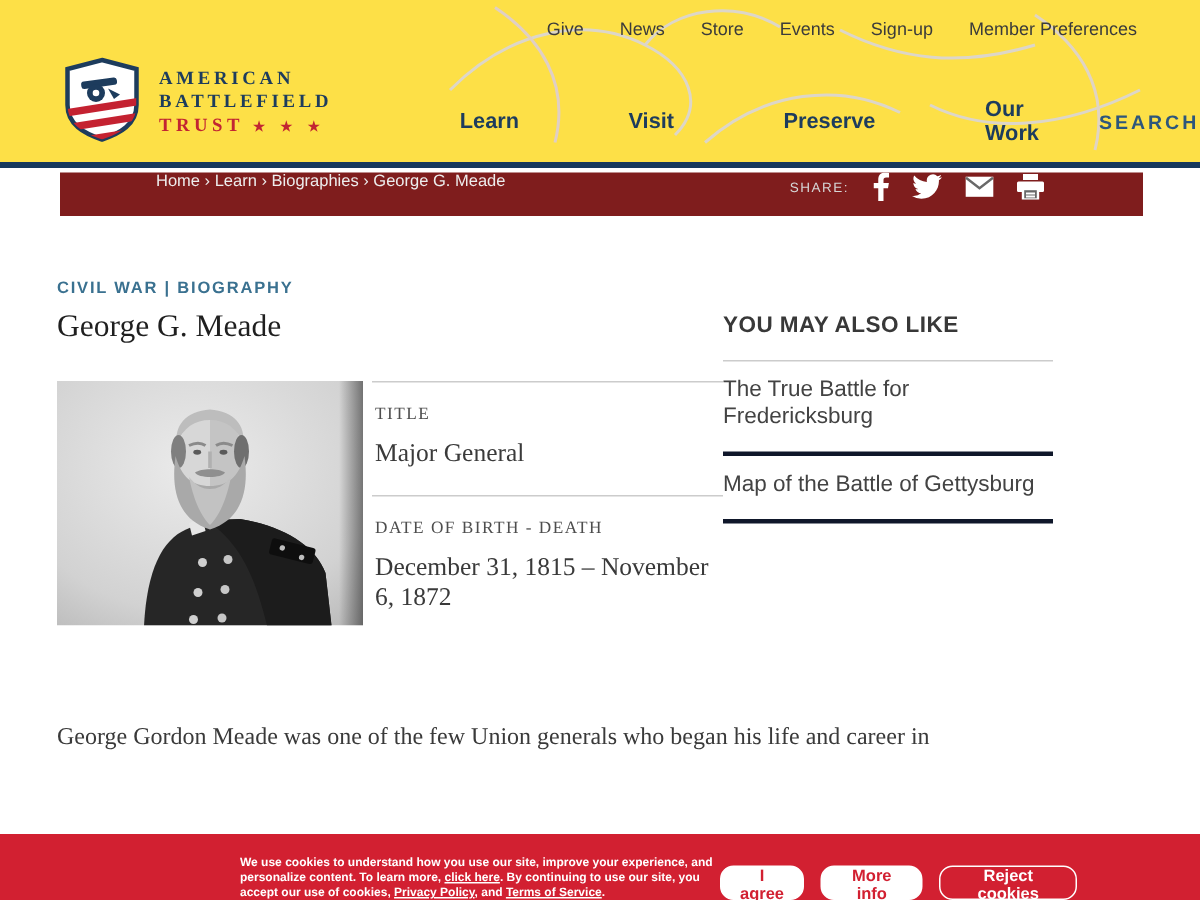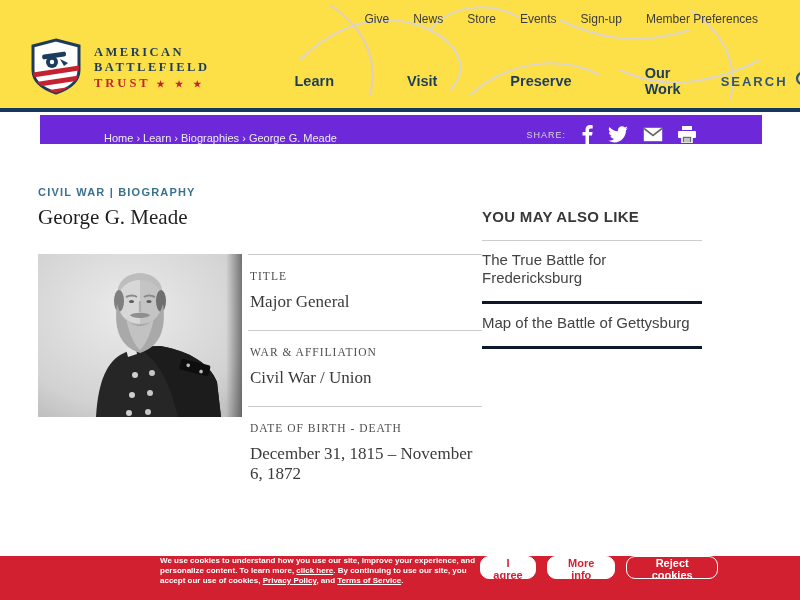--- a/index.html
+++ b/index.html
@@ -26,21 +26,21 @@
     position:relative;
     display:flex;
     justify-content:flex-end;
     gap:24px;
     padding:12px 42px 0 0;
     font-size:12px;
     color:#3b3b3b;
   }
   .header-main {
     position:absolute;
-    top:30px; left:30px; right:38px; height:76px;
+    top:30px; left:42px; right:38px; height:76px;
     display:flex;
     align-items:center;
   }
   .logo { display:flex; align-items:center; gap:12px; }
   .logo-text { font-family:"Liberation Serif", serif; font-weight:bold; line-height:1.25; }
   .logo-line { font-size:12.5px; letter-spacing:2.5px; color:#1d3c5d; }
   .logo-trust { font-size:12.5px; letter-spacing:3px; color:#c22532; }
   .logo-trust .stars { font-size:9px; letter-spacing:4px; }
 
   .nav { display:flex; align-items:center; gap:30px; margin-left:42px; margin-top:26px; }
@@ -63,23 +63,23 @@
     padding:12px 22px;
     margin-top:0;
     cursor:pointer;
     font-family:"Liberation Sans", sans-serif;
   }
 
   
   .crumbbar {
     margin:3px 38px 0 40px;
     height:29px;
-    background:#6d28d9;
+    background:#7f1d1d;
     display:flex;
-    align-items:flex-end;
+    align-items:flex-start;
     padding:0 66px 0 64px;
   }
   .crumbbar .path { font-size:11px; color:#ededed; }
   .share { display:flex; align-items:center; gap:15px; margin-left:auto; }
   .share-label { font-size:9px; letter-spacing:1px; color:#d6d6d6; }
   .share svg { display:block; cursor:pointer; }
 
   
   .main {
     padding:42px 38px 0 38px;
@@ -123,21 +123,21 @@
   .sidebar-list { list-style:none; margin-top:15px; border-top:1px solid #cccccc; }
   .sidebar-list li { border-bottom:3px solid #0f172a; padding:10px 0 14px 0; }
   .sidebar-list a { font-size:15px; color:#434343; }
 
   
   .cookie {
     position:absolute;
     left:0; bottom:0; width:800px; height:44px;
     background:#d22031;
     display:flex;
-    align-items:flex-start;
+    align-items:flex-end;
   }
   .cookie-text {
     margin-left:160px;
     width:352px;
     font-size:8px;
     font-weight:bold;
     color:#ffffff;
     line-height:10px;
   }
   .cookie-text .link { text-decoration:underline; }
@@ -320,24 +320,20 @@
           <rect x="188" y="0" width="16" height="163" fill="url(#edgeShade)"></rect>
         </svg>
       </div>
 
       <div class="facts">
         <div class="fact-group">
           <div class="fact-label">TITLE</div>
           <div class="fact-value">Major General</div>
         </div>
         <div class="fact-group">
-          <div class="fact-label">WAR &amp; AFFILIATION</div>
-          <div class="fact-value">Civil War / Union</div>
-        </div>
-        <div class="fact-group">
           <div class="fact-label">DATE OF BIRTH - DEATH</div>
           <div class="fact-value">December 31, 1815 – November 6, 1872</div>
         </div>
       </div>
     </div>
   </div>
 
   <div class="sidebar">
     <div class="sidebar-heading">YOU MAY ALSO LIKE</div>
     <ul class="sidebar-list">

